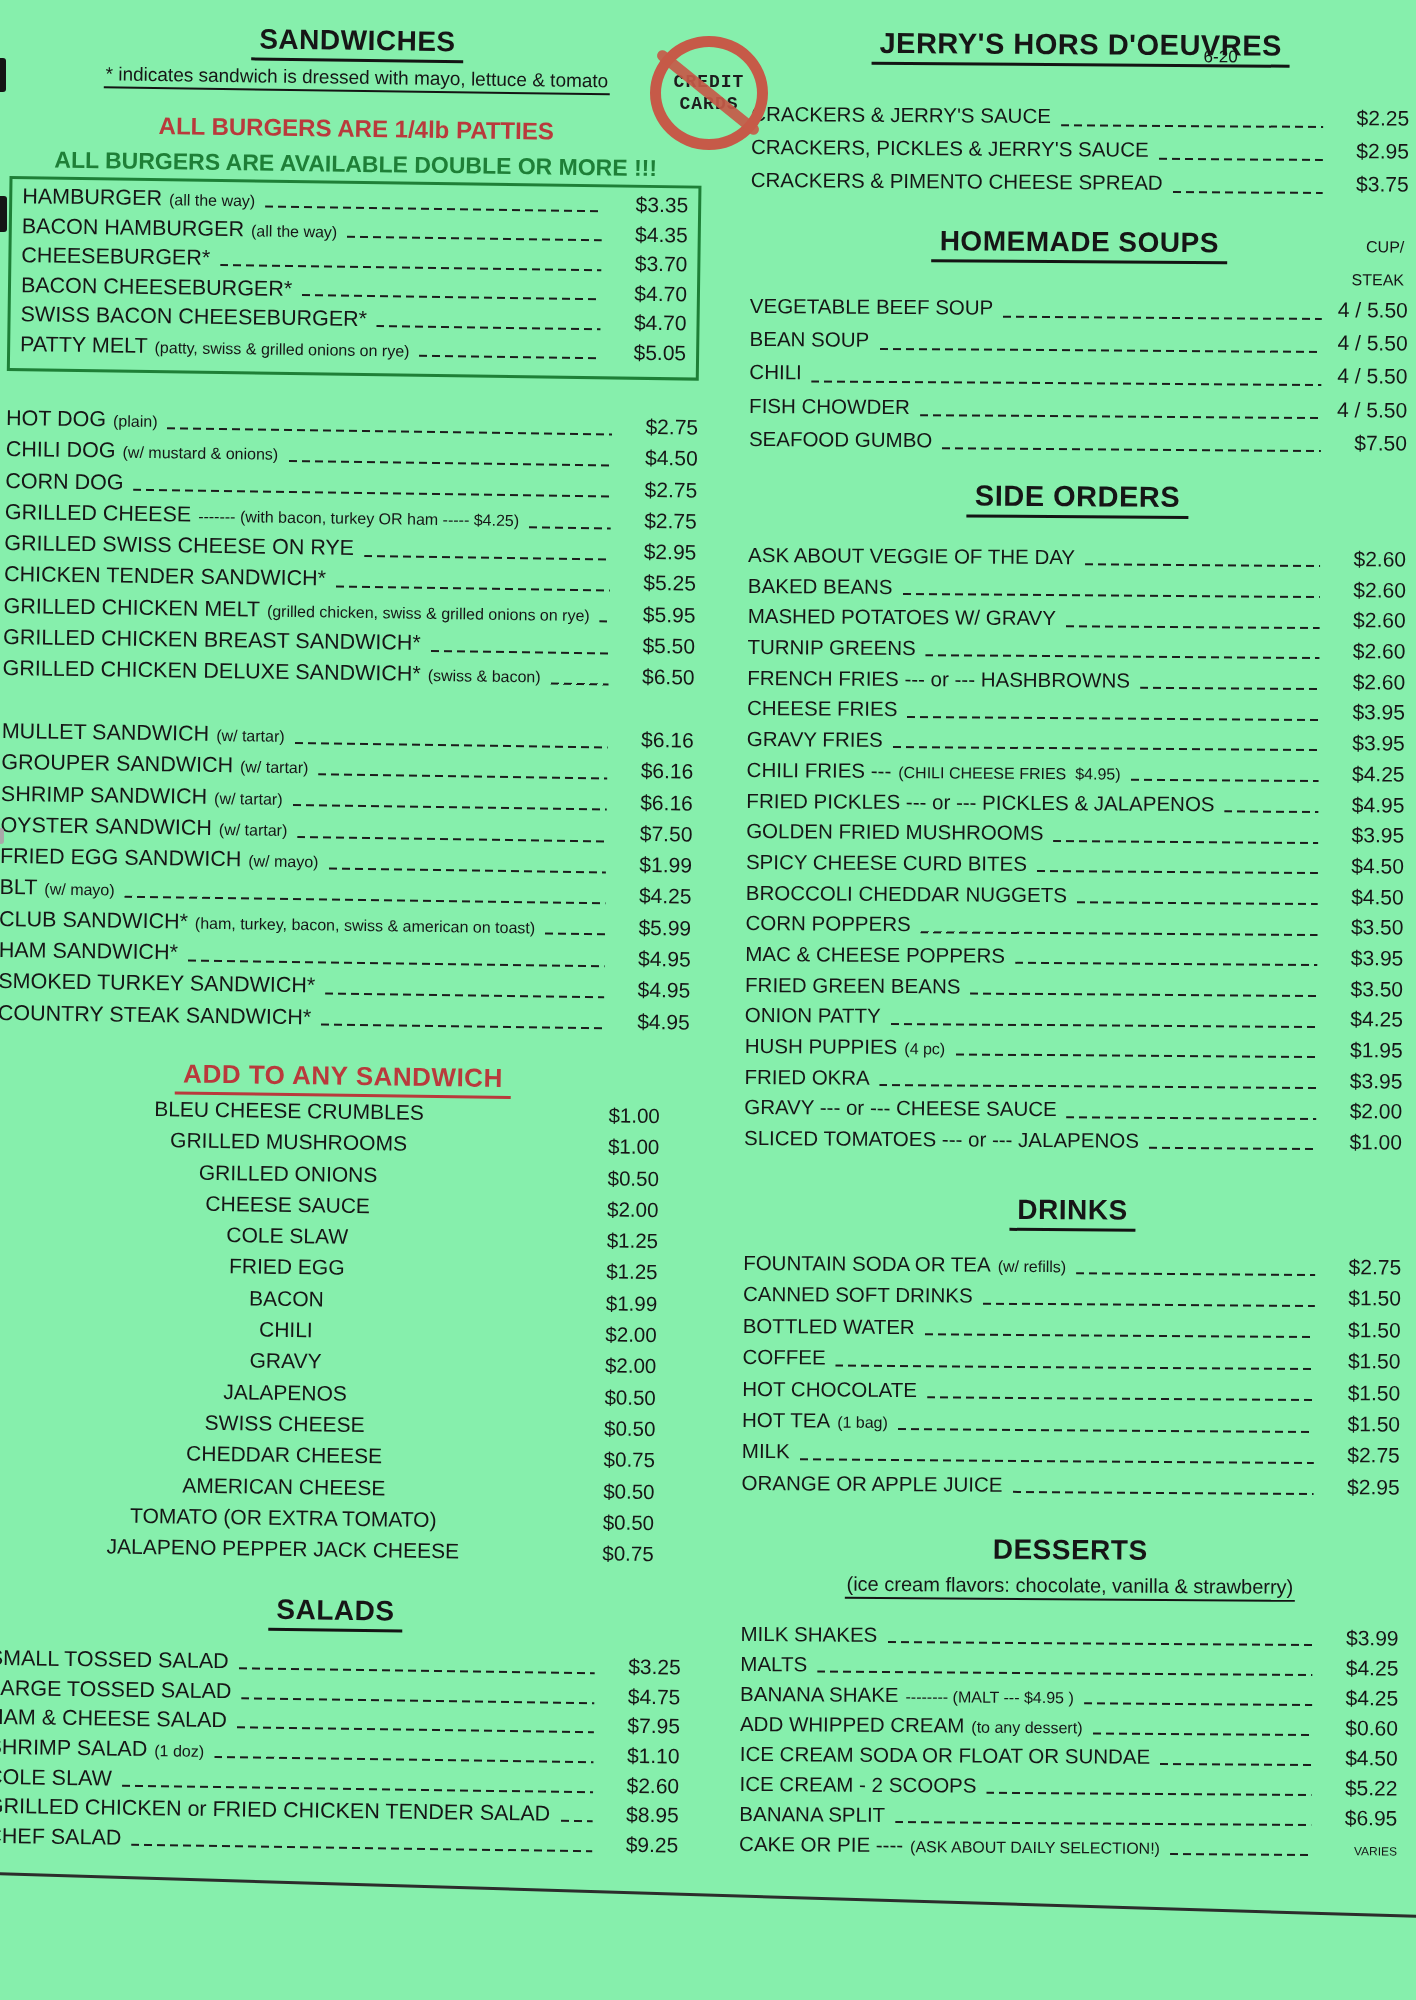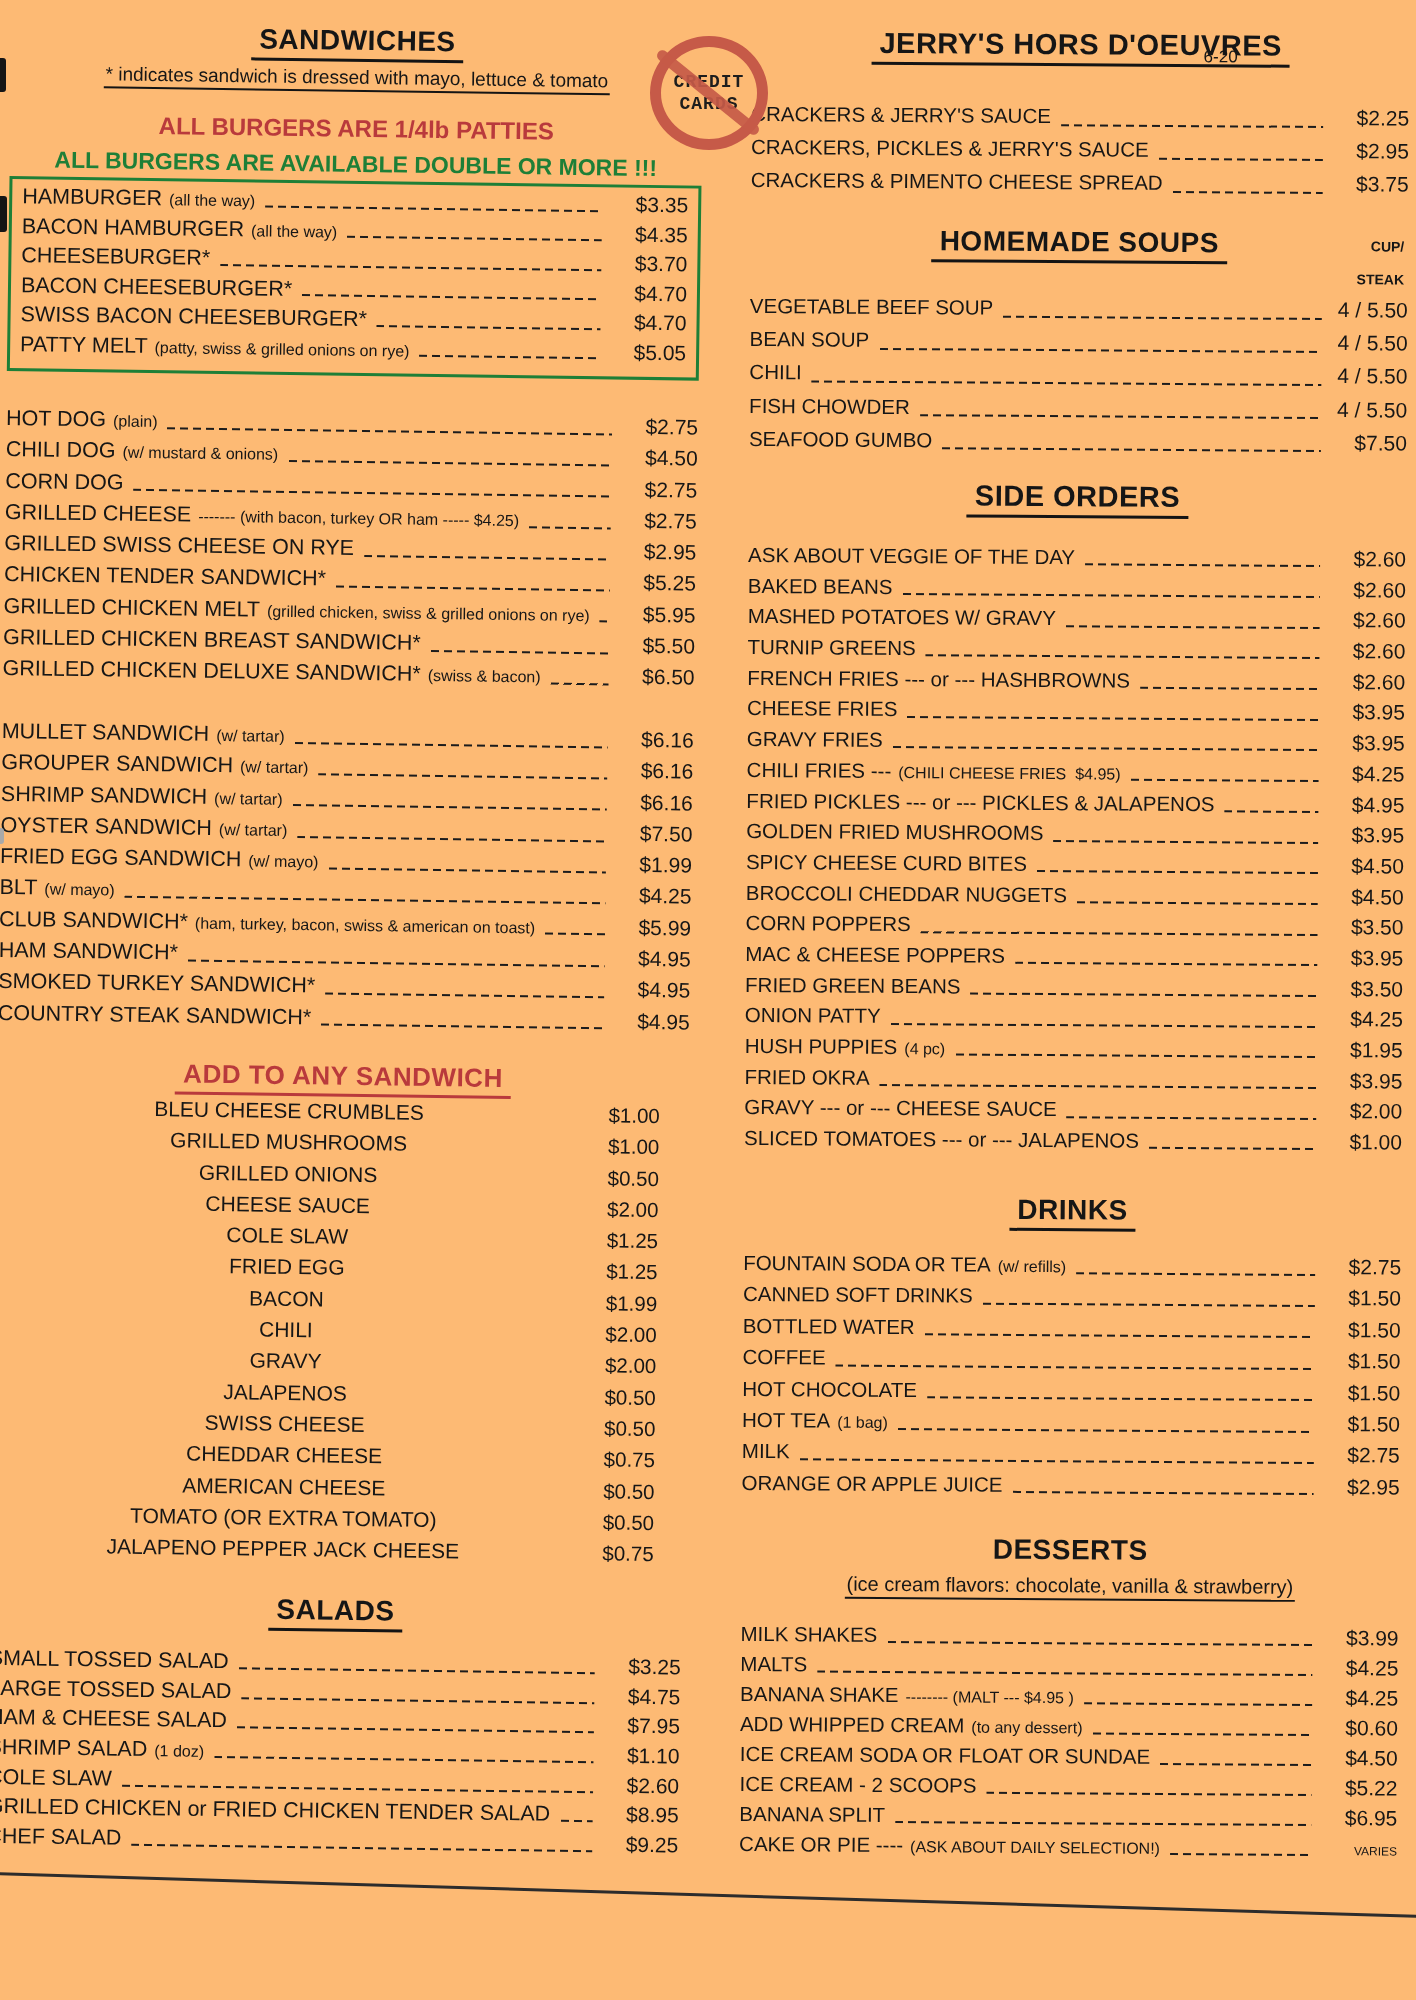--- a/index.html
+++ b/index.html
@@ -2,21 +2,21 @@
 <html style="--accent_red: #b93a3c; --accent_green: #1e7f37; --badge_red: #c65a48;"><head>
 <meta charset="utf-8">
 <style>
   :root{
     --accent_red:#b93a3c;
     --accent_green:#1e7f37;
     --badge_red:#c65a48;
     --ink:#161616;
   }
   html,body{margin:0;padding:0;background:#e8e8e8;}
-  .page{position:relative;width:1416px;height:2000px;background:#fdba74;overflow:hidden;
+  .page{position:relative;width:1416px;height:2000px;background:#86efac;overflow:hidden;
         font-family:"Liberation Sans",sans-serif;color:var(--ink);}
   .col{position:absolute;top:0;}
   .col-left{left:12px;width:692px;transform:rotate(0.8deg);transform-origin:0 0;}
   .col-right{left:752px;width:658px;transform:rotate(0.4deg);transform-origin:0 0;}
   .sec{position:absolute;left:0;width:100%;}
   .hdr{text-align:center;font-weight:bold;font-size:28px;letter-spacing:.5px;}
   .hdr .u{display:inline-block;border-bottom:3px solid #141414;padding:0 8px 2px;}
   .hdr-red{color:var(--accent_red);}
   .hdr-red .u{border-color:var(--accent_red);}
   .sub{text-align:center;font-size:19px;}
@@ -38,22 +38,22 @@
   .rh33 .row{height:33.2px;}
   .rh307 .row{height:30.7px;}
   .rh314 .row{height:31.4px;}
   .rh30 .row{height:30px;}
   
   .addon-list .row{position:relative;height:31.3px;display:block;}
   .anm{display:block;width:585px;text-align:center;font-size:21px;}
   .apr{position:absolute;left:612px;top:0;font-size:20.5px;}
   
   .datecode{position:absolute;left:452px;top:44px;font-size:17px;}
-  .cupbowl{position:absolute;right:4px;top:226px;text-align:right;font-weight:bold;
-           font-size:14px;line-height:33px;}
+  .cupbowl{position:absolute;right:4px;top:226px;text-align:right;font-weight:normal;
+           font-size:16px;line-height:33px;}
   
   .badge{position:absolute;left:650px;top:36px;width:118px;height:114px;}
   .badge .ring{position:absolute;inset:0;border:11px solid var(--badge_red);border-radius:50%;box-sizing:border-box;}
   .badge .slash{position:absolute;left:-6px;top:51px;width:128px;height:11px;background:var(--badge_red);
                 transform:rotate(39deg);transform-origin:50% 50%;border-radius:6px;opacity:.92;}
   .badge .txt{position:absolute;inset:0;display:flex;flex-direction:column;justify-content:center;
               align-items:center;font-family:"Liberation Mono",monospace;font-weight:bold;
               font-size:18px;line-height:22px;color:#1d1d1d;letter-spacing:1px;}
   
   .scanline{position:absolute;left:-10px;top:1872px;width:1450px;height:2.5px;background:#2c2c2c;

